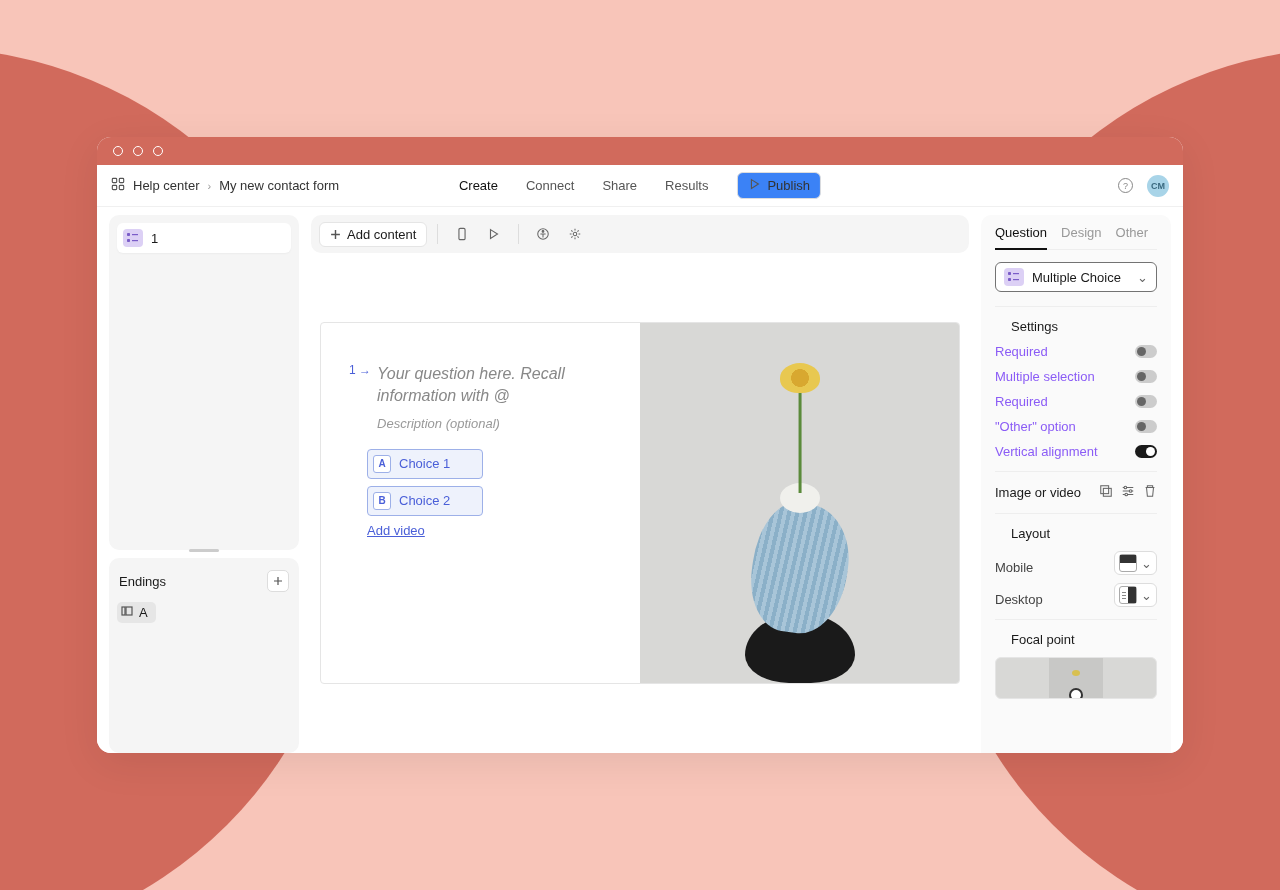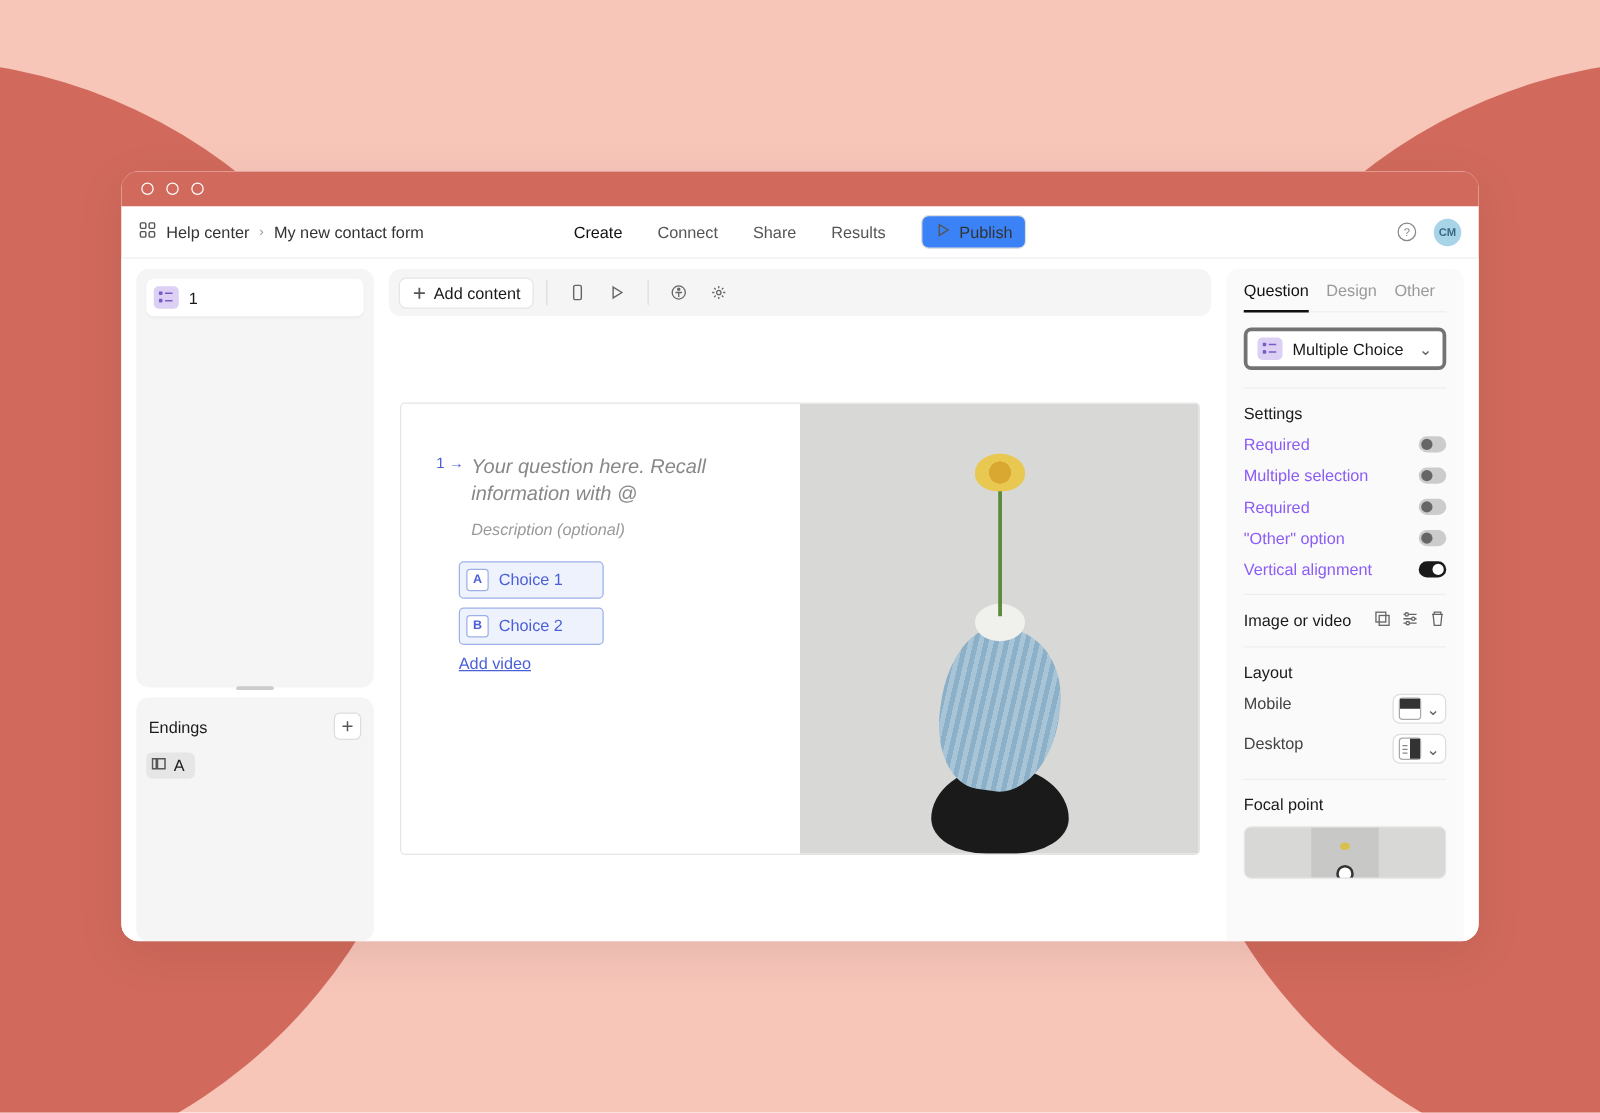--- a/index.html
+++ b/index.html
@@ -367,40 +367,41 @@
   .rp-tab.active {
     color: #111;
     font-weight: 500;
     border-bottom: 2px solid #111;
     margin-bottom: -1px;
   }
   .type-select {
     display: flex;
     align-items: center;
     gap: 8px;
-    border: 3px solid #737373;
+    border: 1px solid #737373;
     border-radius: 6px;
     padding: 5px 8px;
     background: #fff;
     cursor: pointer;
     margin-bottom: 14px;
     justify-content: flex-end;
   }
   .type-select .chev-down {
     margin-left: auto;
     color: #666;
   }
   .section-hr {
     border: none;
     border-top: 1px solid #eee;
     margin: 12px 0;
   }
   .section-title {
     font-weight: 500;
     margin-bottom: 10px;
+    margin-left: 16px;
   }
   .setting-row {
     display: flex;
     justify-content: space-between;
     align-items: center;
     margin-bottom: 10px;
     color: #8b5cf6;
   }
   .toggle {
     width: 22px; height: 13px;
@@ -431,21 +432,21 @@
     margin-bottom: 8px;
   }
   .image-actions {
     display: flex;
     gap: 8px;
     color: #666;
   }
   .image-actions span { cursor: pointer; }
   .layout-row {
     display: flex;
-    align-items: flex-start;
+    align-items: flex-end;
     justify-content: space-between;
     margin-bottom: 8px;
     color: #444;
     gap: 24px;
   }
   .layout-picker {
     display: flex;
     align-items: center;
     border: 1px solid #ddd;
     border-radius: 6px;

